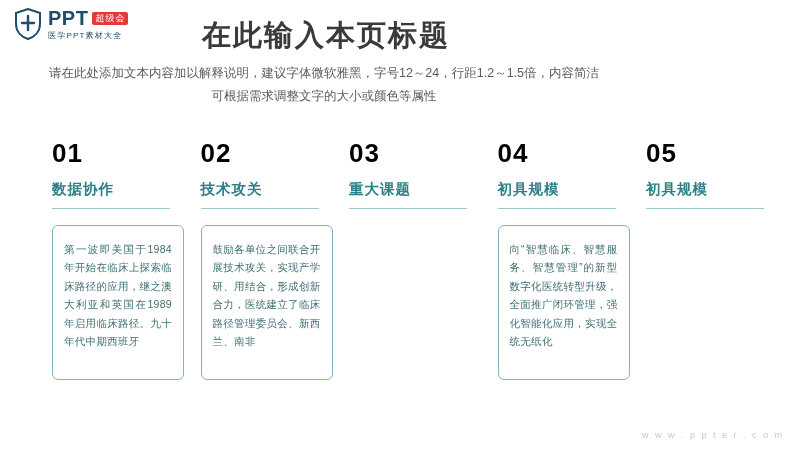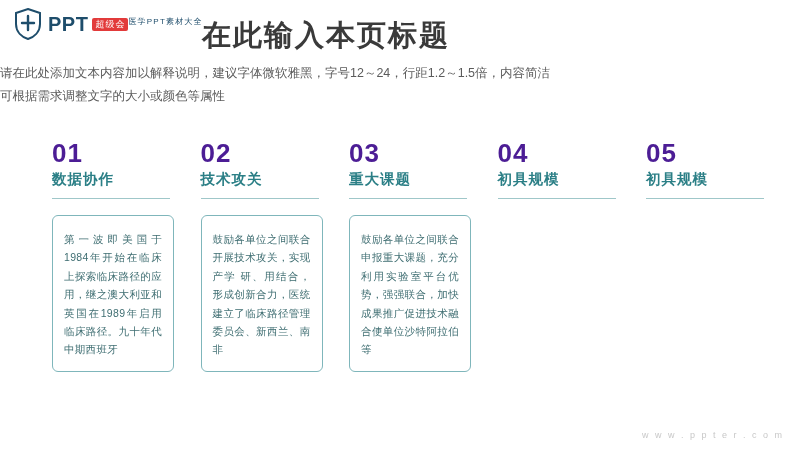--- a/index.html
+++ b/index.html
@@ -25,21 +25,21 @@
   }
   .logo-shield {
     width: 28px;
     height: 32px;
     position: relative;
     margin-right: 6px;
   }
   .logo-shield svg { display: block; }
   .logo-text-block {
     display: flex;
-    flex-direction: row;
+    flex-direction: column;
     justify-content: center;
   }
   .logo-row1 {
     display: flex;
     align-items: center;
   }
   .logo-ppt {
     font-size: 20px;
     font-weight: bold;
     color: #1e4d6b;
@@ -74,20 +74,21 @@
     font-size: 29px;
     font-weight: bold;
     color: #3a3a3a;
     letter-spacing: 2px;
   }
   .subtitle {
     position: absolute;
     top: 62px;
     left: 0;
     width: 648px;
+    text-align: center;
     font-size: 12.5px;
     color: #5b5b5b;
     line-height: 1.85;
   }
   .subtitle div { white-space: nowrap; }
 
   
   .columns {
     position: absolute;
     top: 140px;
@@ -98,40 +99,40 @@
   }
   .col {
     width: 118px;
     display: flex;
     flex-direction: column;
     align-items: flex-start;
   }
   .col-num {
     font-size: 26px;
     font-weight: bold;
-    color: #4c1d95;
+    color: #000000;
     line-height: 1;
     letter-spacing: 1px;
   }
   .col-head {
-    margin-top: 4px;
+    margin-top: 14px;
     font-size: 14.5px;
     font-weight: bold;
     color: #2b7f86;
     letter-spacing: 1px;
   }
   .col-rule {
     margin-top: 9px;
     width: 118px;
     height: 1px;
     background: #9fc7c9;
   }
   .card {
     margin-top: 16px;
-    width: 122px;
+    width: 132px;
     min-height: 155px;
     border: 1px solid #7fb6bb;
     border-radius: 6px;
     box-sizing: border-box;
     padding: 14px 11px 12px 11px;
     font-size: 10.5px;
     color: #3f6e72;
     line-height: 1.75;
     letter-spacing: 0.3px;
     text-align: justify;
@@ -186,27 +187,27 @@
     <div class="col-num">02</div>
     <div class="col-head">技术攻关</div>
     <div class="col-rule"></div>
     <div class="card">鼓励各单位之间联合开展技术攻关，实现产学  研、用结合，形成创新合力，医统建立了临床路径管理委员会、新西兰、南非</div>
   </div>
 
   <div class="col">
     <div class="col-num">03</div>
     <div class="col-head">重大课题</div>
     <div class="col-rule"></div>
-    <div class="card">鼓励各单位之间联合申报重大课题，充分利用实验室平台优势，强强联合，加快成果推广促进技术融合使单位沙特阿拉伯等</div>
   </div>
 
   <div class="col">
     <div class="col-num">04</div>
     <div class="col-head">初具规模</div>
     <div class="col-rule"></div>
+    <div class="card">向“智慧临床、智慧服务、智慧管理”的新型数字化医统转型升级，全面推广闭环管理，强化智能化应用，实现全统无纸化</div>
   </div>
 
   <div class="col">
     <div class="col-num">05</div>
     <div class="col-head">初具规模</div>
     <div class="col-rule"></div>
   </div>
 
 </div>
 

